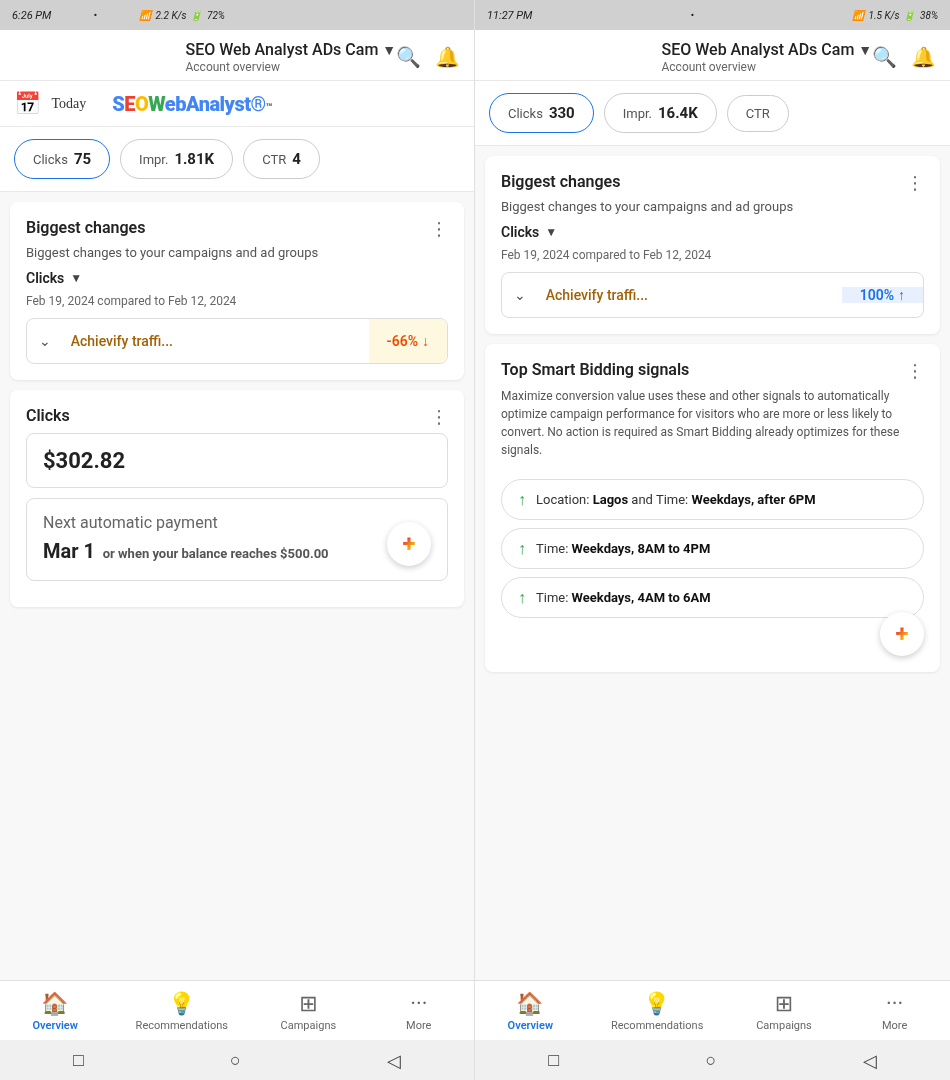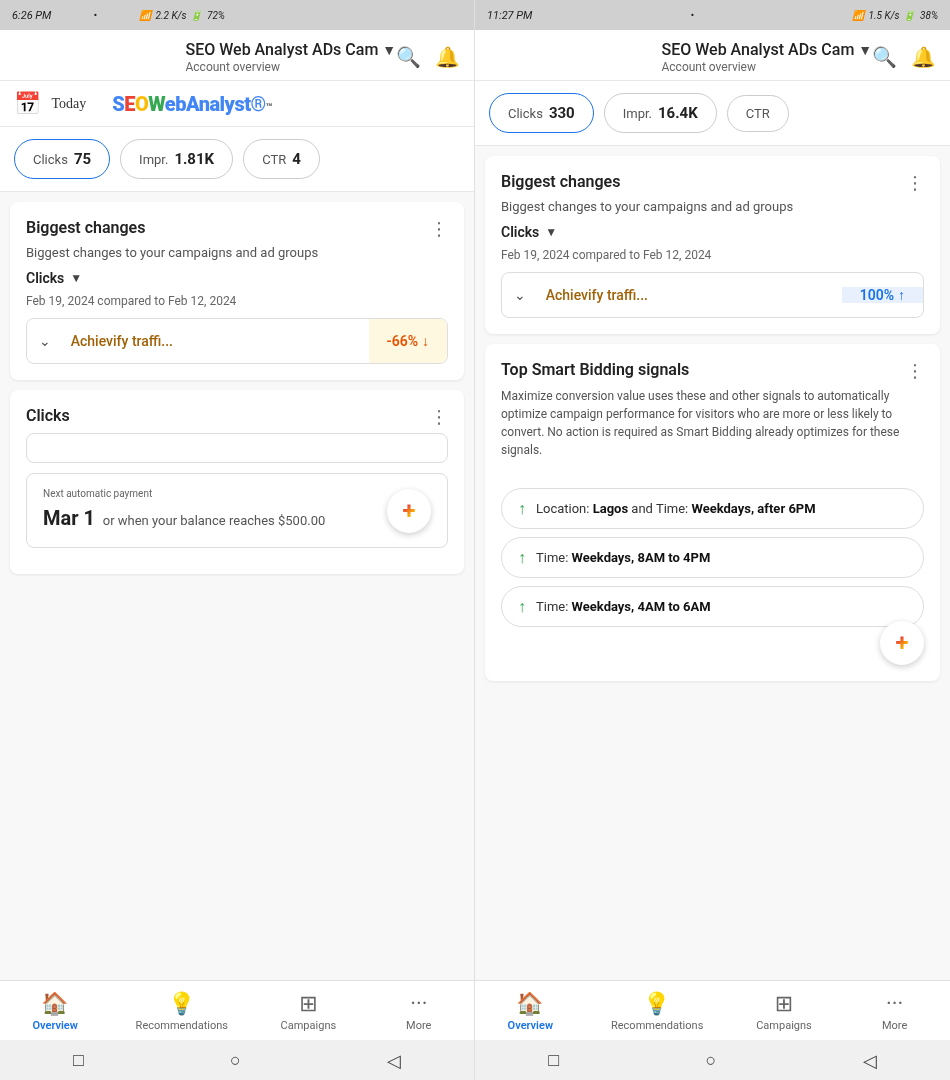--- a/index.html
+++ b/index.html
@@ -191,21 +191,21 @@
 
     
     .billing-box {
       border: 1.5px solid #ddd;
       border-radius: 8px;
       padding: 14px 16px;
       margin-bottom: 10px;
     }
     .billing-box-label { font-size: 12px; color: #666; margin-bottom: 4px; }
     .billing-amount { font-size: 22px; font-weight: 700; color: #222; }
-    .billing-next-label { font-size: 10px; color: #666; margin-bottom: 4px; }
+    .billing-next-label { font-size: 16px; color: #666; margin-bottom: 4px; }
     .billing-next-value { font-size: 15px; color: #222; }
     .billing-next-value span { font-size: 20px; font-weight: 700; }
     .billing-fab {
       width: 44px;
       height: 44px;
       border-radius: 50%;
       background: #fff;
       box-shadow: 0 2px 6px rgba(0,0,0,0.2);
       display: flex;
       align-items: center;
@@ -217,21 +217,21 @@
       margin-top: -14px;
     }
     .billing-next-row {
       display: flex;
       align-items: center;
       justify-content: space-between;
     }
 
     
     .bidding-name { font-size: 14px; font-weight: 600; color: #222; margin-bottom: 8px; }
-    .bidding-desc { font-size: 12px; color: #555; line-height: 1.5; margin-bottom: 29px; }
+    .bidding-desc { font-size: 12px; color: #555; line-height: 1.5; margin-bottom: 20px; }
 
     .signal-row {
       display: flex;
       align-items: center;
       gap: 10px;
       border: 1.5px solid #ddd;
       border-radius: 50px;
       padding: 10px 16px;
       margin-bottom: 8px;
       background: #fff;
@@ -364,28 +364,29 @@
           </span>
         </div>
       </div>
 
       <div class="card">
         <div class="card-header">
           <span class="card-title">Clicks</span>
           <span class="three-dots">⋮</span>
         </div>
         <div class="billing-box">
+          <div class="billing-amount">$302.82</div>
         </div>
         <div class="billing-box">
           <div class="billing-next-label">Next automatic payment</div>
           <div class="billing-next-row">
             <div>
               <div class="billing-next-value">
                 <span>Mar 1</span>
-                <span style="font-size:13px;font-weight:400;color:#555;margin-left:4px;">or when your balance reaches $500.00</span>
+                <span style="font-size:13px;font-weight:700;color:#555;margin-left:4px;">or when your balance reaches $500.00</span>
               </div>
             </div>
             <div class="billing-fab">
               <span class="g-plus">+</span>
             </div>
           </div>
         </div>
       </div>
 
     </div>

